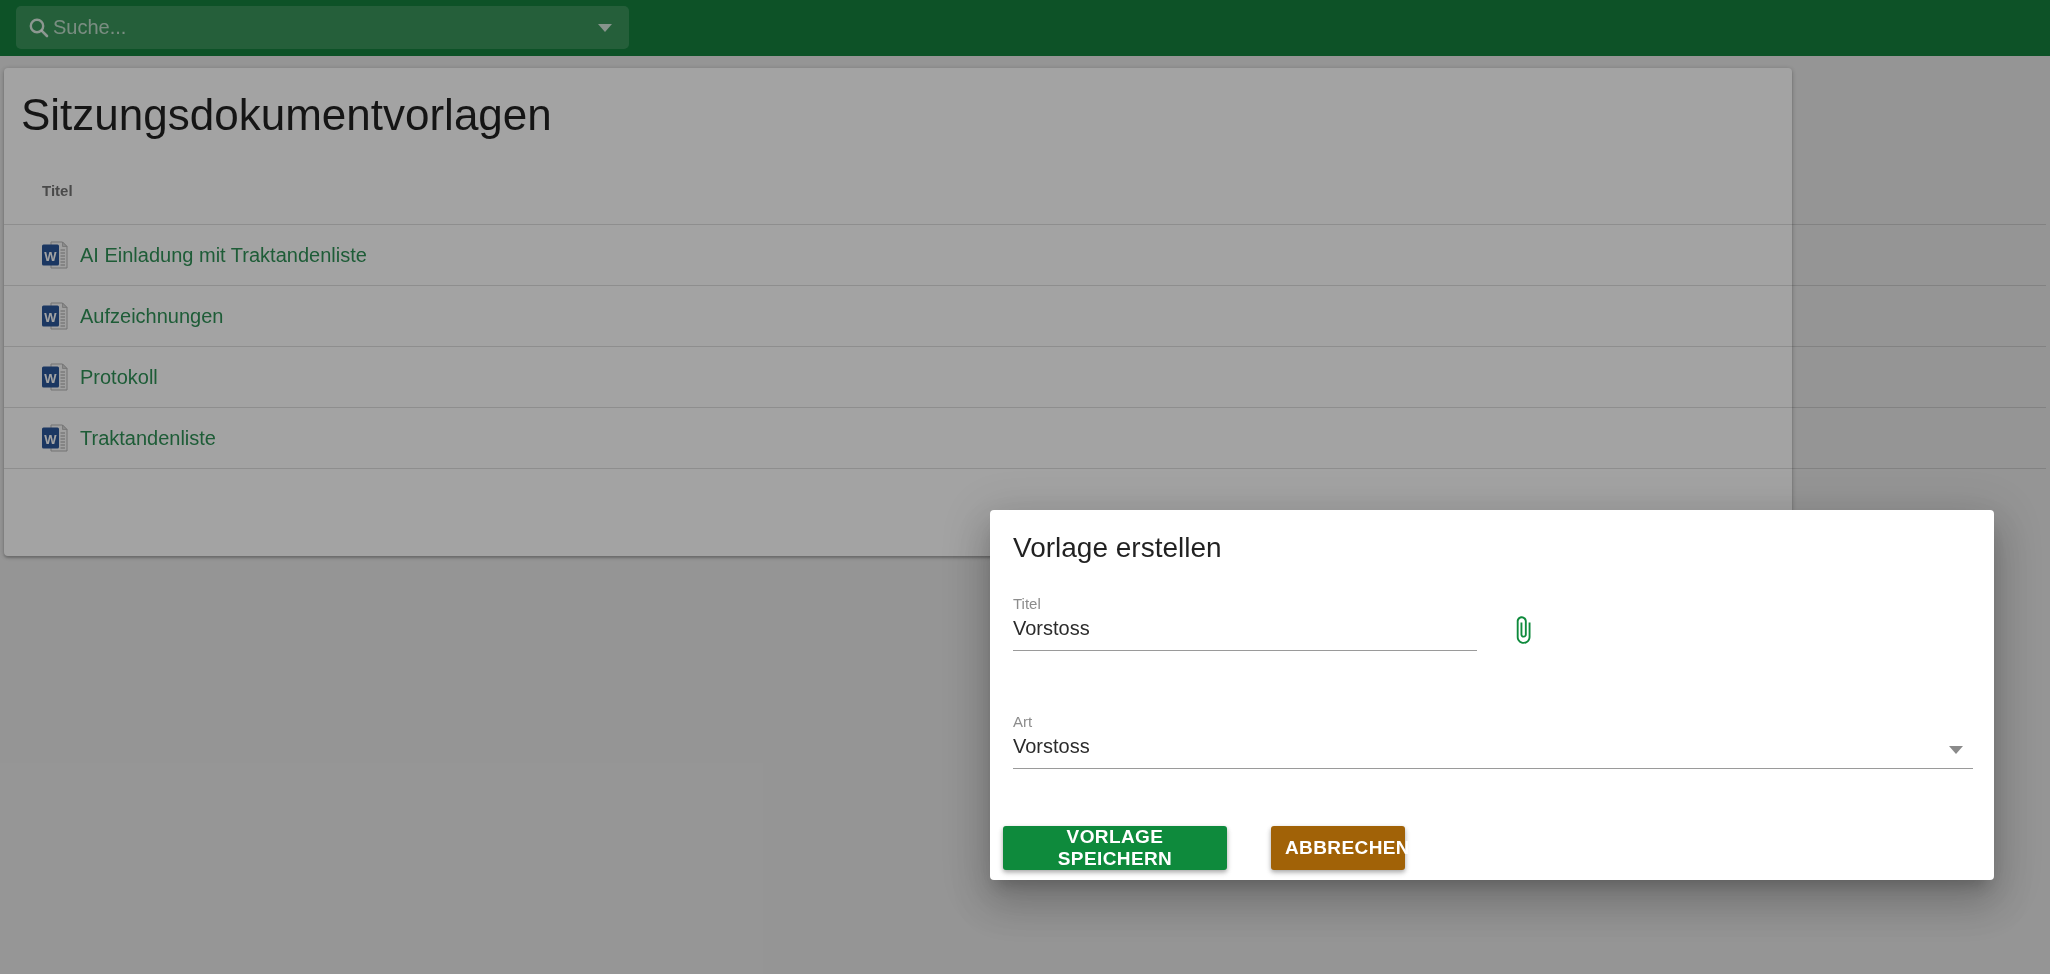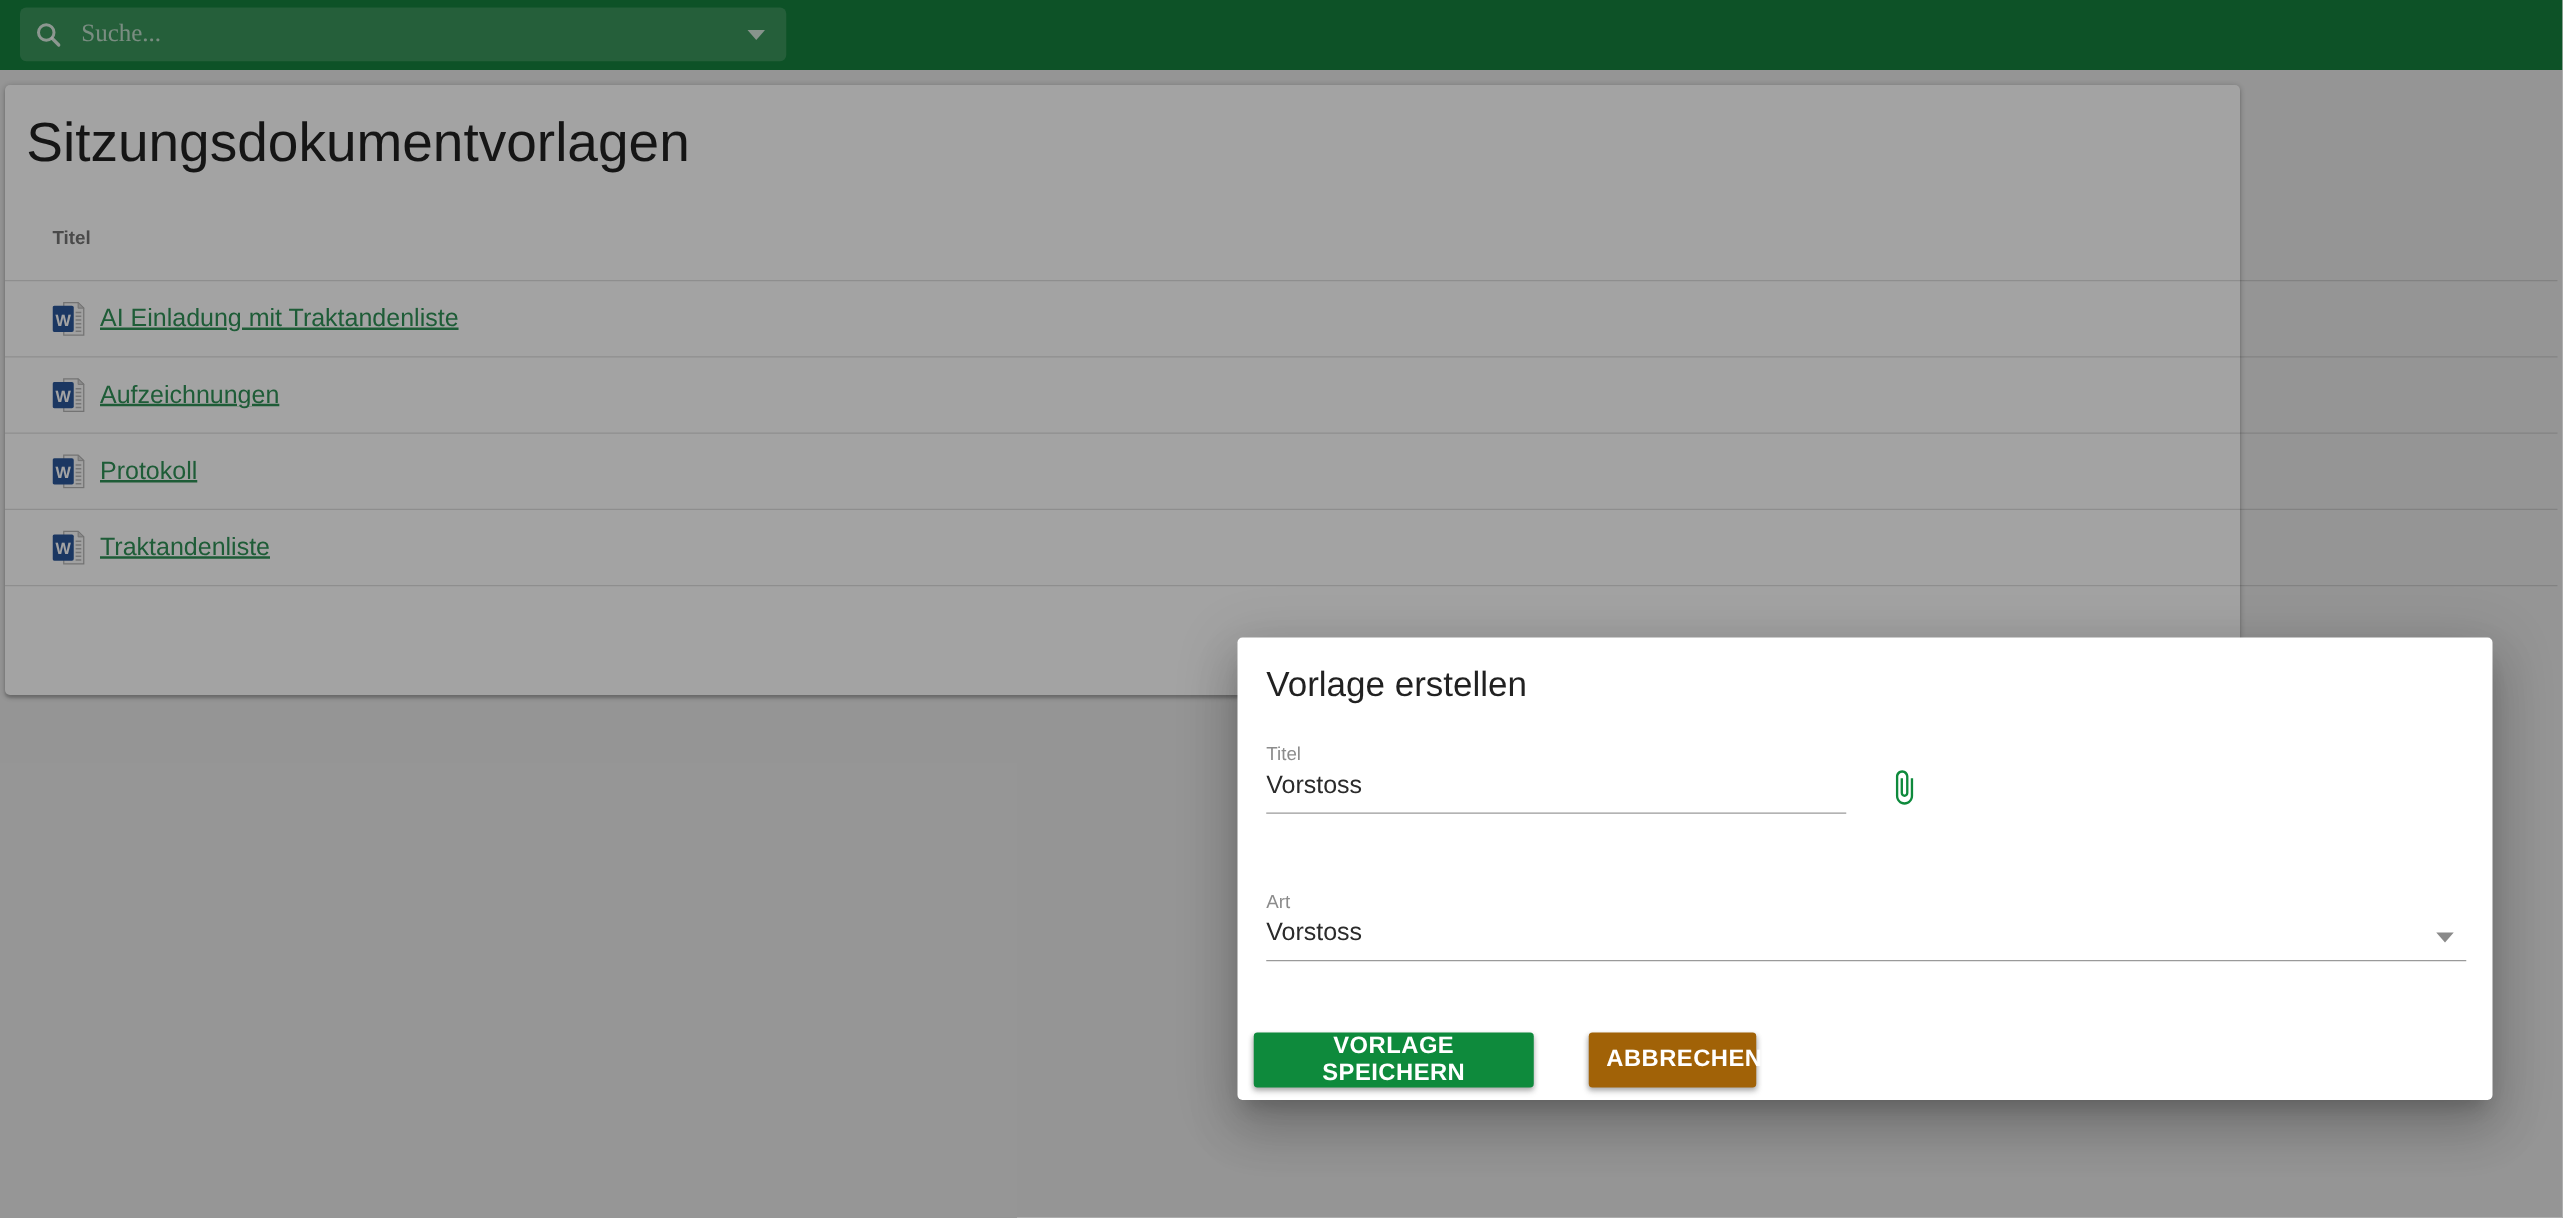--- a/index.html
+++ b/index.html
@@ -17,22 +17,22 @@
     position: absolute; left: 0; top: 0; width: 2050px; height: 56px;
     background: #15813d; z-index: 1;
   }
   .searchbox {
     position: absolute; left: 16px; top: 6px; width: 613px; height: 43px;
     background: rgba(255,255,255,0.16); border-radius: 5px;
     display: flex; align-items: center;
   }
   .searchbox .mag { margin-left: 11px; flex: 0 0 auto; display: block; }
   .search-input {
-    flex: 1 1 auto; margin-left: 12px; border: 0; outline: 0; background: transparent;
-    font-family: Liberation Serif, serif; font-size: 20px; color: #fef9c3; min-width: 0;
+    flex: 1 1 auto; border: 0; outline: 0; background: transparent;
+    font-family: Liberation Sans, sans-serif; font-size: 20px; color: #fef9c3; min-width: 0;
   }
   .search-input::placeholder { color: rgba(255,255,255,0.68); opacity: 1; }
   .caret-down {
     width: 0; height: 0; margin-right: 17px; flex: 0 0 auto;
     border-left: 7px solid transparent; border-right: 7px solid transparent;
     border-top: 8px solid rgba(255,255,255,0.78);
   }
 
   
   .card {
@@ -51,21 +51,21 @@
   }
   .rows { position: absolute; left: 0; top: 156px; width: 2042px; }
   .trow {
     height: 60px; border-bottom: 1px solid rgba(0,0,0,0.13);
     display: flex; align-items: center;
   }
   .trow:first-child { border-top: 1px solid rgba(0,0,0,0.13); }
   .doc-ic { margin-left: 38px; flex: 0 0 auto; display: block; }
   .doclink {
     margin-left: 12px; font-size: 20px; color: #2f9157;
-    text-decoration: underline; cursor: pointer;
+    cursor: pointer;
   }
 
   
   .overlay {
     position: absolute; inset: 0; background: rgba(0,0,0,0.36); z-index: 5;
   }
 
   
   .dialog {
     position: absolute; left: 990px; top: 510px; width: 1004px; height: 370px;

